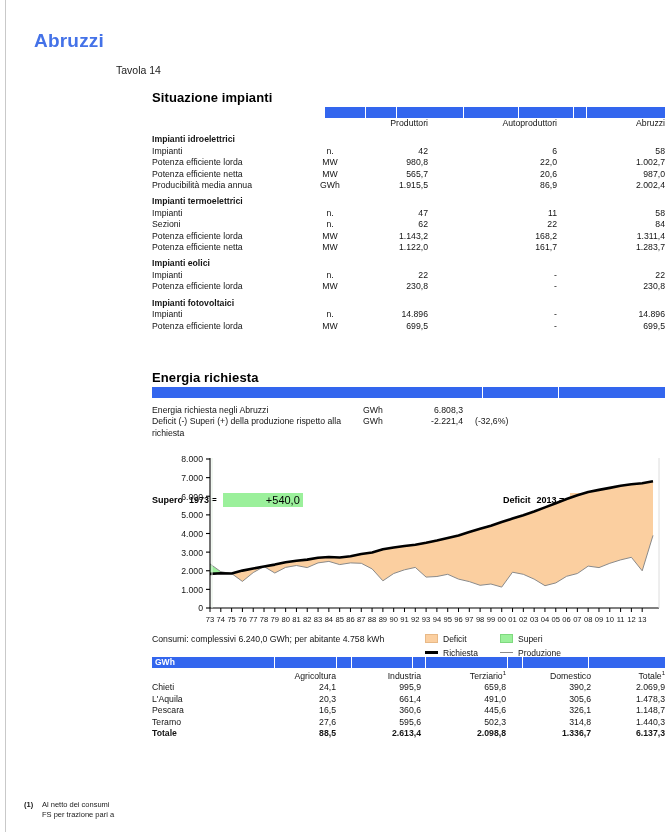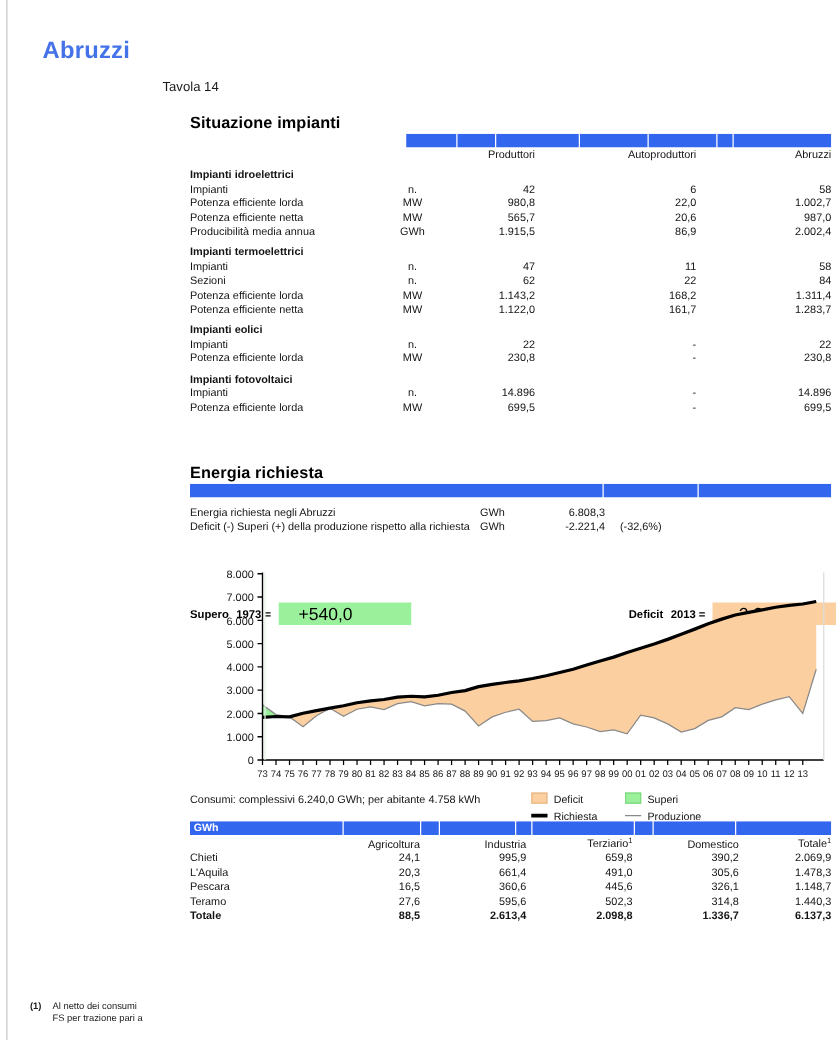--- a/index.html
+++ b/index.html
@@ -14,21 +14,21 @@
   }
   .page{position:relative;width:669px;height:832px;border-radius:16px;}
 
   
   .region-title{
     position:absolute;left:34px;top:30px;
     font-size:19px;font-weight:bold;color:#4472e8;
     letter-spacing:.2px;
   }
   .tavola{
-    position:absolute;left:130px;top:64px;
+    position:absolute;left:116px;top:64px;
     font-size:10.5px;color:#1a1a1a;
   }
 
   
   .block{position:absolute;left:152px;width:513px;}
   .block-caption{
     font-size:13px;font-weight:bold;color:#000;
     margin-bottom:2px;letter-spacing:.1px;
   }
   .bluebar{
@@ -52,32 +52,32 @@
   td.unit{text-align:center;}
   td.num{text-align:right;}
   tr.grp td{font-weight:bold;padding-top:5px;}
   tr.tot td{font-weight:bold;}
   td.hdr{text-align:center;font-size:8.7px;padding-top:4px;padding-bottom:3px;}
   td.hdr-r{text-align:right;font-size:8.7px;padding-top:4px;padding-bottom:3px;}
   sup{font-size:6px;vertical-align:super;}
 
   
   .en-line{font-size:8.7px;line-height:11.4px;color:#141414;display:flex;}
-  .en-desc{width:232px;}
+  .en-desc{width:211px;}
   .en-unit{width:44px;text-align:left;}
   .en-val{width:56px;text-align:right;}
   .en-pct{padding-left:12px;}
 
   .badges{
     position:relative;height:14px;margin-top:7px;font-size:9px;font-weight:bold;
   }
   .badge-wrap{position:absolute;display:flex;align-items:center;gap:6px;white-space:nowrap;margin-top:47px;}
   .badge-box{
-    display:inline-block;min-width:74px;text-align:left;
-    font-weight:normal;font-size:14px;padding:1px 16px;
+    display:inline-block;min-width:74px;text-align:right;
+    font-weight:normal;font-size:11px;padding:1px 3px;
   }
   .badge-green{background:#9bf09b;}
   .badge-peach{background:#fbcfa0;}
 
   
   .chartzone{position:absolute;left:152px;top:452px;width:513px;height:180px;}
   .chart-svg{display:block;}
 
   .consumi-line{
     position:absolute;left:152px;top:634px;

